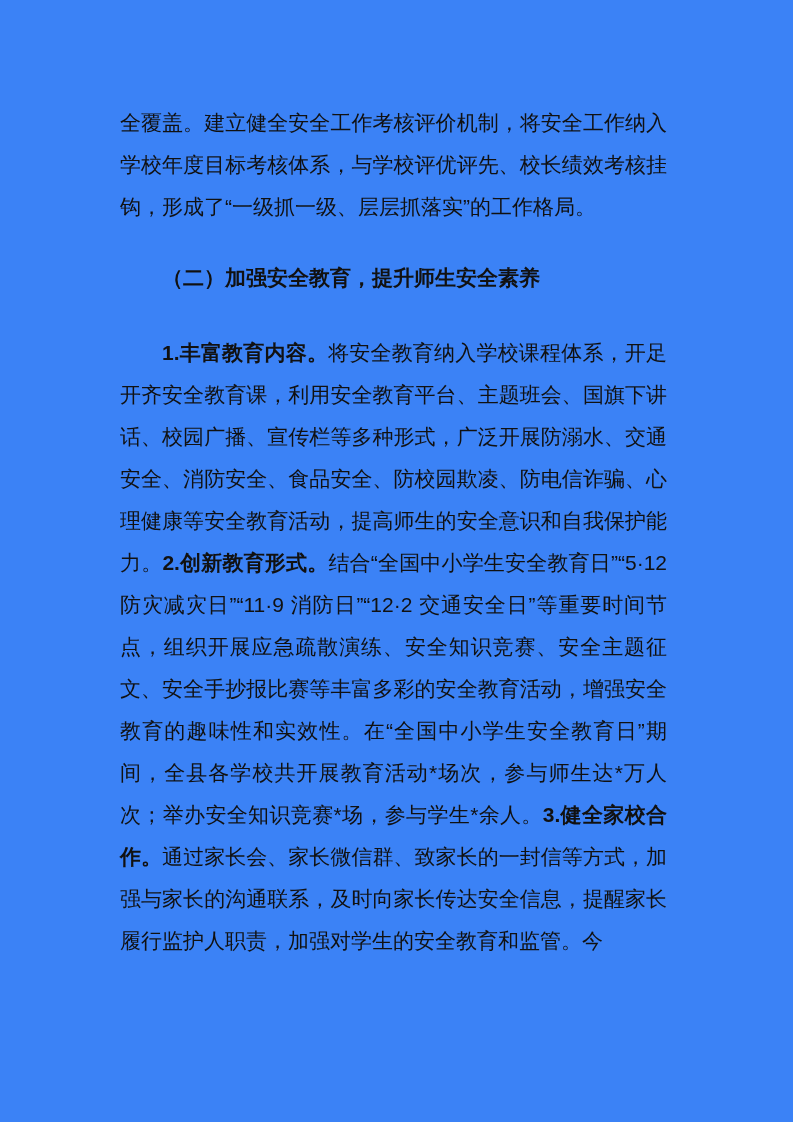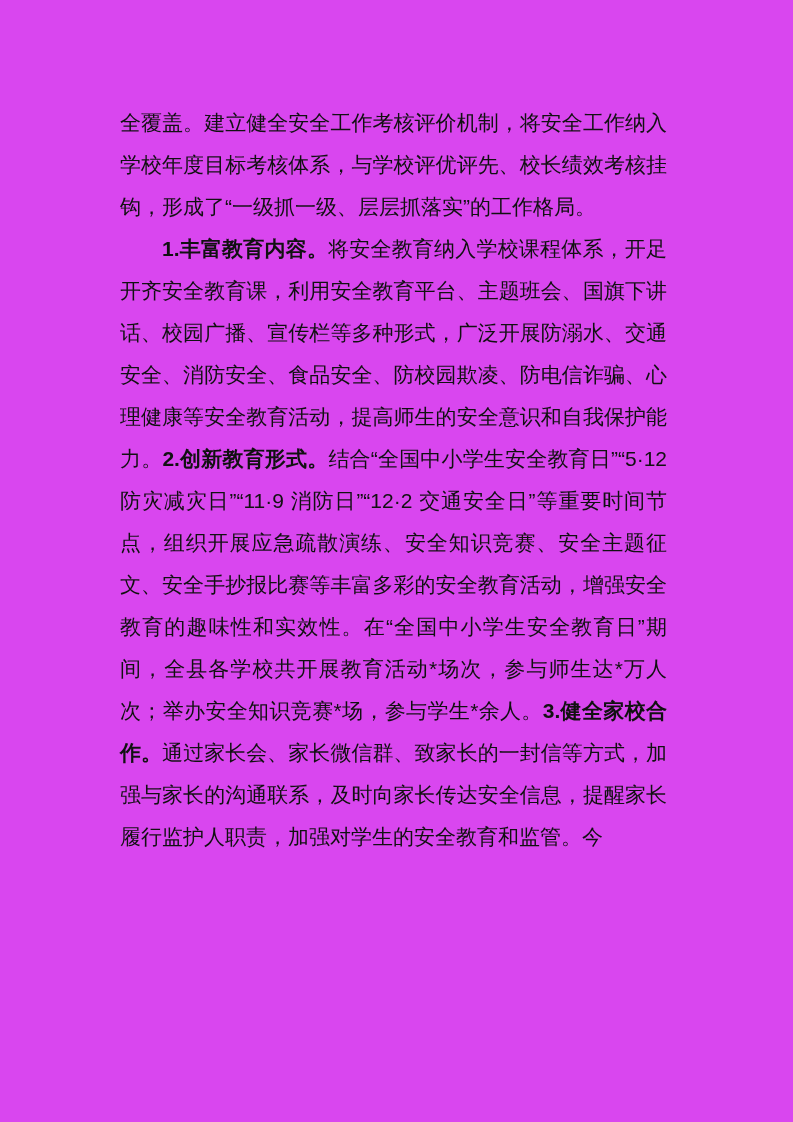--- a/index.html
+++ b/index.html
@@ -4,21 +4,21 @@
 <style>
   html, body {
     margin: 0;
     padding: 0;
     background: #ffffff;
   }
   .page {
     position: relative;
     width: 793px;
     height: 1122px;
-    background: #d946ef;
+    background: #3b82f6;
     overflow: hidden;
     font-family: "Liberation Sans", sans-serif;
   }
   .content {
     position: absolute;
     left: 120px;
     top: 102px;
     width: 547px;
     color: #111111;
     font-size: 21px;
@@ -41,15 +41,16 @@
   .content span.bold {
     font-weight: bold;
   }
 </style>
 </head>
 <body style="background: rgb(255, 255, 255);">
 
 <div class="page">
   <div class="content" id="doc-content" style="color: rgb(17, 17, 17);">
       <p class="body"><span>全覆盖。建立健全安全工作考核评价机制，将安全工作纳入学校年度目标考核体系，与学校评优评先、校长绩效考核挂钩，形成了“一级抓一级、层层抓落实”的工作格局。</span></p>
+      <p class="heading indent"><span class="bold">（二）加强安全教育，提升师生安全素养</span></p>
       <p class="body indent"><span class="bold">1.丰富教育内容。</span><span>将安全教育纳入学校课程体系，开足开齐安全教育课，利用安全教育平台、主题班会、国旗下讲话、校园广播、宣传栏等多种形式，广泛开展防溺水、交通安全、消防安全、食品安全、防校园欺凌、防电信诈骗、心理健康等安全教育活动，提高师生的安全意识和自我保护能力。</span><span class="bold">2.创新教育形式。</span><span>结合“全国中小学生安全教育日”“5·12 防灾减灾日”“11·9 消防日”“12·2 交通安全日”等重要时间节点，组织开展应急疏散演练、安全知识竞赛、安全主题征文、安全手抄报比赛等丰富多彩的安全教育活动，增强安全教育的趣味性和实效性。在“全国中小学生安全教育日”期间，全县各学校共开展教育活动*场次，参与师生达*万人次；举办安全知识竞赛*场，参与学生*余人。</span><span class="bold">3.健全家校合作。</span><span>通过家长会、家长微信群、致家长的一封信等方式，加强与家长的沟通联系，及时向家长传达安全信息，提醒家长履行监护人职责，加强对学生的安全教育和监管。今</span></p>
     </div>
 </div>
 
 </body></html>

